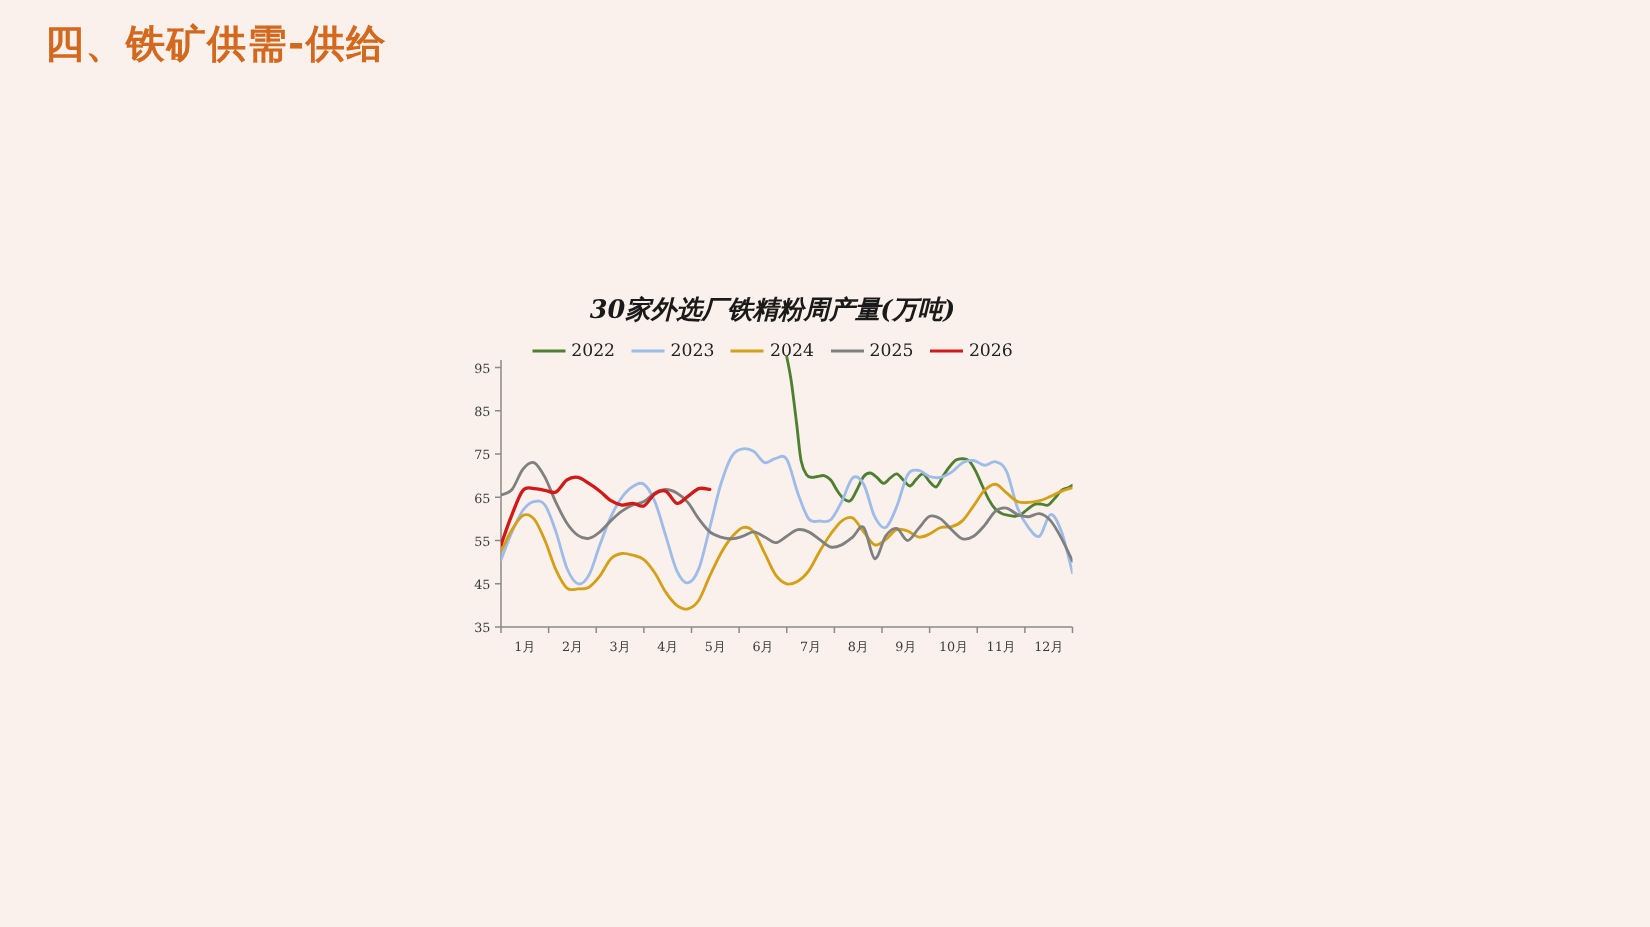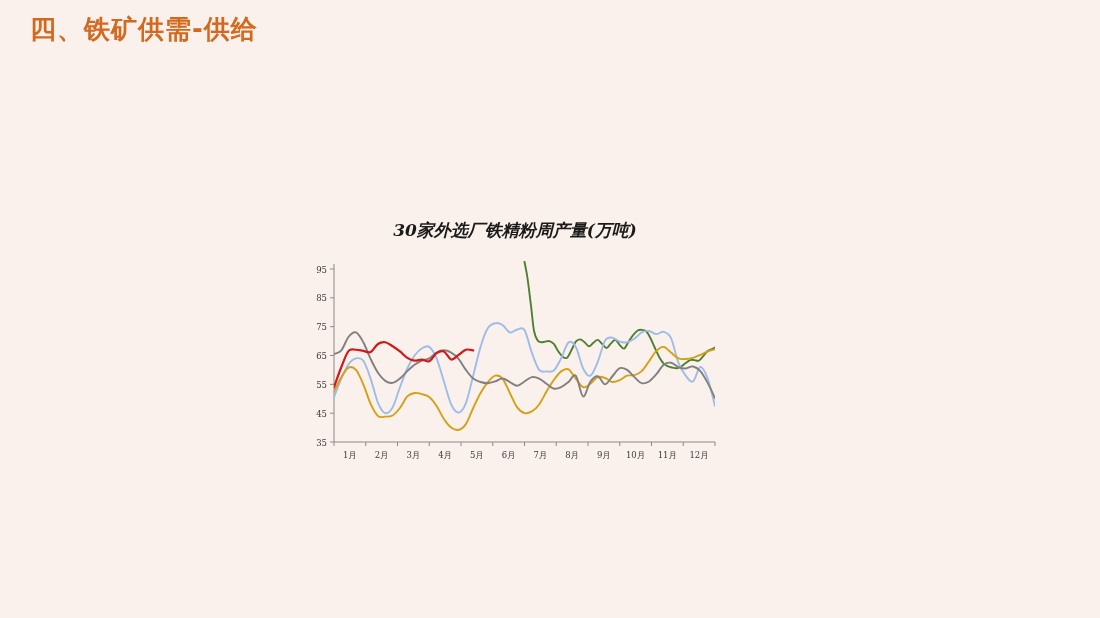--- a/index.html
+++ b/index.html
@@ -45,21 +45,20 @@
     white-space: nowrap;
   }
 
   
   #chart-block {
     position: absolute;
     left: 290px;
     top: 195px;
     width: 450px;
     height: 250px;
-    margin-top: 24px;
   }
 
   #chart-title {
     position: absolute;
     left: 0;
     top: 0;
     width: 450px;
     text-align: center;
     font-size: 17px;
     font-weight: bold;
@@ -105,20 +104,42 @@
 </style>
 </head>
 <body>
 
 <div id="slide">
 
   <div id="page-title">四、铁矿供需-供给</div>
 
   <div id="chart-block">
     <div id="chart-title">30家外选厂铁精粉周产量(万吨)</div>
+    <div id="chart-legend">
+        <span class="legend-item">
+          <span class="legend-swatch" style="border-top-color: rgb(79, 127, 48);"></span>
+          <span class="legend-label">2022</span>
+        </span>
+        <span class="legend-item">
+          <span class="legend-swatch" style="border-top-color: rgb(157, 188, 232);"></span>
+          <span class="legend-label">2023</span>
+        </span>
+        <span class="legend-item">
+          <span class="legend-swatch" style="border-top-color: rgb(212, 160, 23);"></span>
+          <span class="legend-label">2024</span>
+        </span>
+        <span class="legend-item">
+          <span class="legend-swatch" style="border-top-color: rgb(128, 128, 128);"></span>
+          <span class="legend-label">2025</span>
+        </span>
+        <span class="legend-item">
+          <span class="legend-swatch" style="border-top-color: rgb(208, 25, 25);"></span>
+          <span class="legend-label">2026</span>
+        </span>
+      </div>
     <svg id="chart-svg" width="450" height="250">
         <line x1="44" y1="45" x2="44" y2="223" stroke="#8a8a8a" stroke-width="1"></line>
         <line x1="44" y1="223" x2="425" y2="223" stroke="#8a8a8a" stroke-width="1"></line>
         <line x1="40" y1="223" x2="44" y2="223" stroke="#8a8a8a" stroke-width="1"></line>
         <text x="37" y="226.5" text-anchor="end" font-size="8.5" fill="#3a3a3a" font-family="&quot;DejaVu Serif&quot;,&quot;Liberation Serif&quot;,serif">35</text>
         <line x1="40" y1="194.16666666666666" x2="44" y2="194.16666666666666" stroke="#8a8a8a" stroke-width="1"></line>
         <text x="37" y="197.66666666666666" text-anchor="end" font-size="8.5" fill="#3a3a3a" font-family="&quot;DejaVu Serif&quot;,&quot;Liberation Serif&quot;,serif">45</text>
         <line x1="40" y1="165.33333333333334" x2="44" y2="165.33333333333334" stroke="#8a8a8a" stroke-width="1"></line>
         <text x="37" y="168.83333333333334" text-anchor="end" font-size="8.5" fill="#3a3a3a" font-family="&quot;DejaVu Serif&quot;,&quot;Liberation Serif&quot;,serif">55</text>
         <line x1="40" y1="136.5" x2="44" y2="136.5" stroke="#8a8a8a" stroke-width="1"></line>

